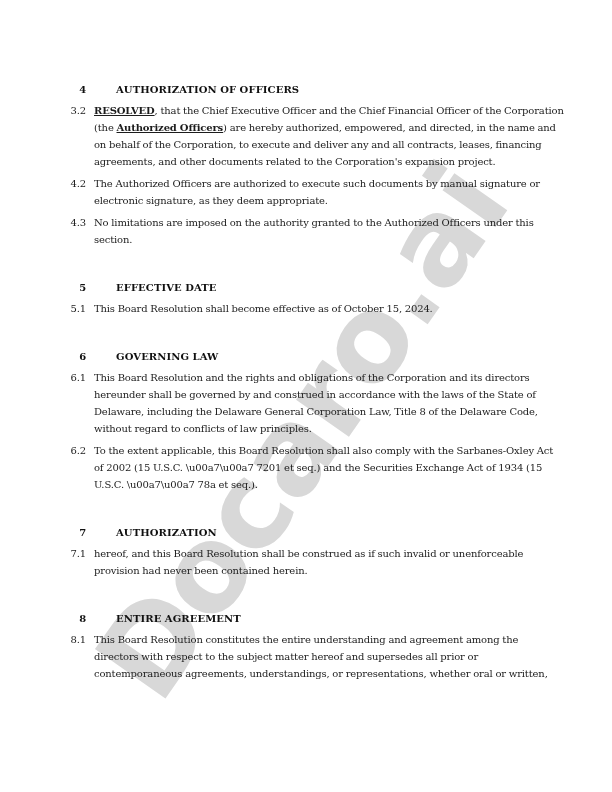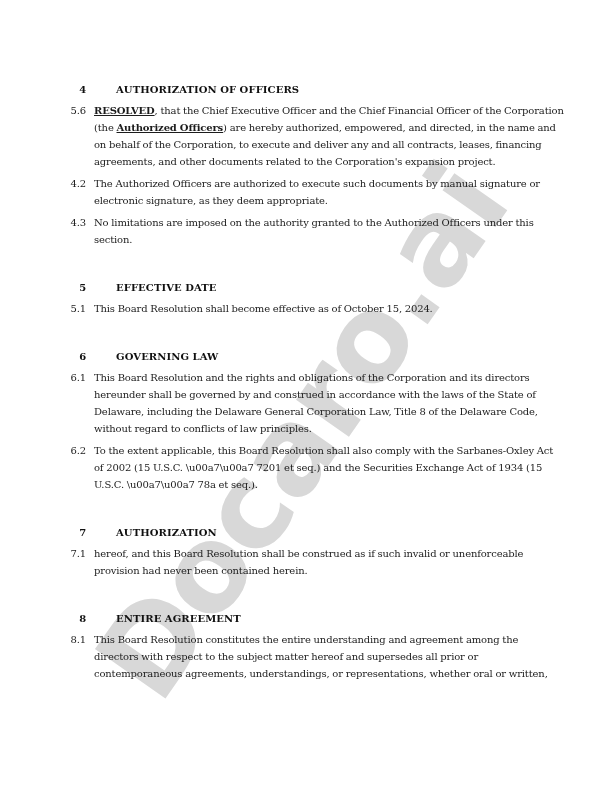--- a/index.html
+++ b/index.html
@@ -55,21 +55,21 @@
   </div>
 
   <div class="content">
 
     <div class="row heading first">
       <div class="num">4</div>
       <div class="body">AUTHORIZATION OF OFFICERS</div>
     </div>
 
     <div class="row para">
-      <div class="num">5.6</div>
+      <div class="num">3.2</div>
       <div class="body">
         <div class="line"><b>RESOLVED</b><span>, that the Chief Executive Officer and the Chief Financial Officer of the Corporation</span></div>
         <div class="line"><span>(the </span><b>Authorized Officers</b><span>) are hereby authorized, empowered, and directed, in the name and</span></div>
         <div class="line">on behalf of the Corporation, to execute and deliver any and all contracts, leases, financing</div>
         <div class="line">agreements, and other documents related to the Corporation's expansion project.</div>
       </div>
     </div>
 
     <div class="row para">
       <div class="num">4.2</div>

